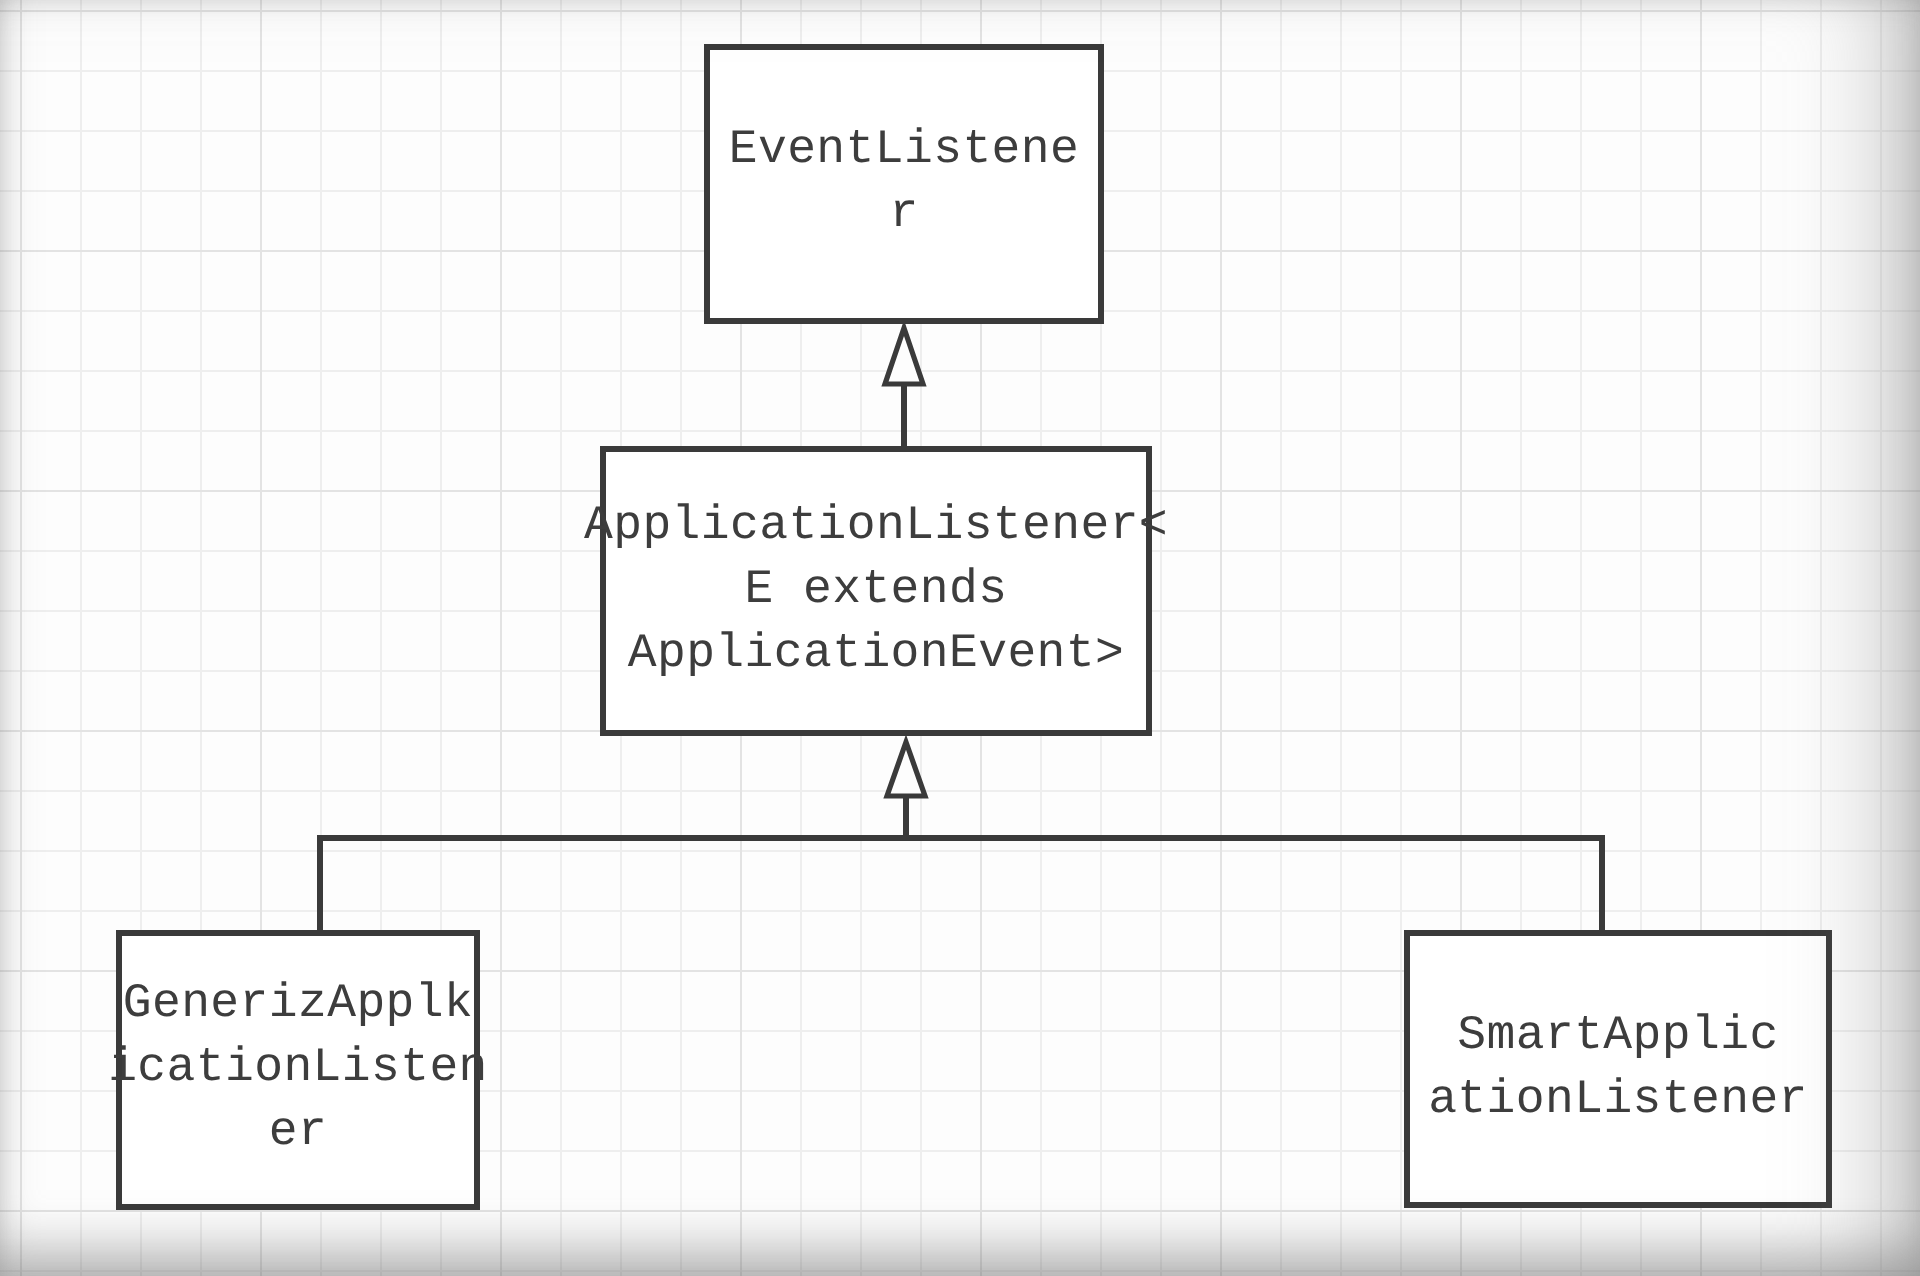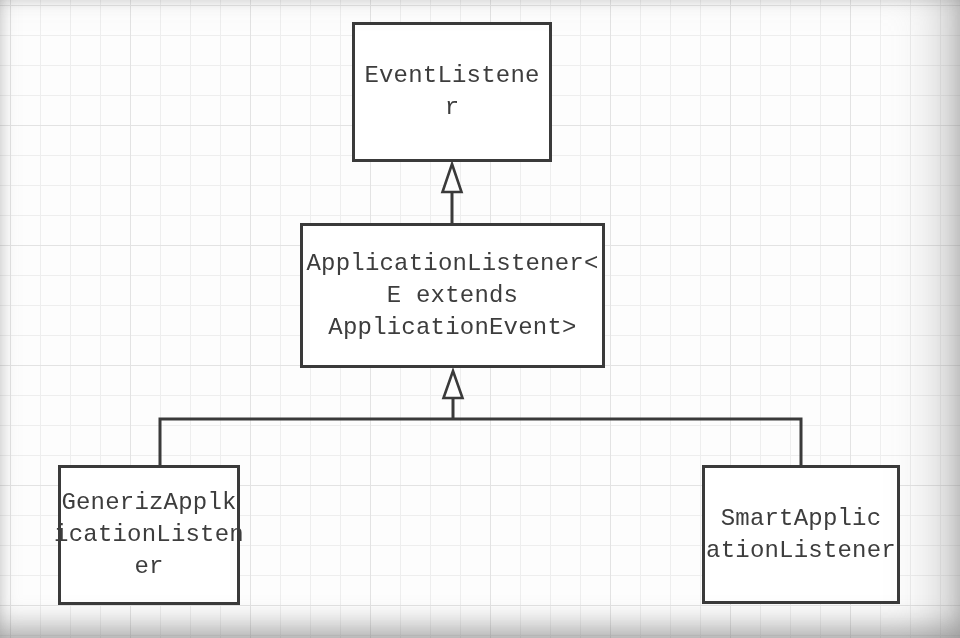--- a/index.html
+++ b/index.html
@@ -51,23 +51,23 @@
       z-index: 2;
     }
     .node-label {
       font-size: 24px;
       line-height: 32px;
       color: #3d3d3d;
       white-space: pre-line;
       letter-spacing: 0.2px;
     }
     .node-event   { left: 352px; top: 22px;  width: 200px; height: 140px; }
-    .node-app     { left: 300px; top: 223px; width: 305px; height: 145px; }
+    .node-app     { left: 300px; top: 223px; width: 276px; height: 145px; }
     .node-generic { left: 58px;  top: 465px; width: 182px; height: 140px; }
-    .node-smart   { left: 702px; top: 465px; width: 198px; height: 139px; }
+    .node-smart   { left: 702px; top: 465px; width: 214px; height: 139px; }
     svg.connectors {
       position: absolute;
       left: 0;
       top: 0;
       z-index: 1;
     }
     svg .edge {
       stroke: #3a3a3a;
       stroke-width: 3;
       fill: none;

